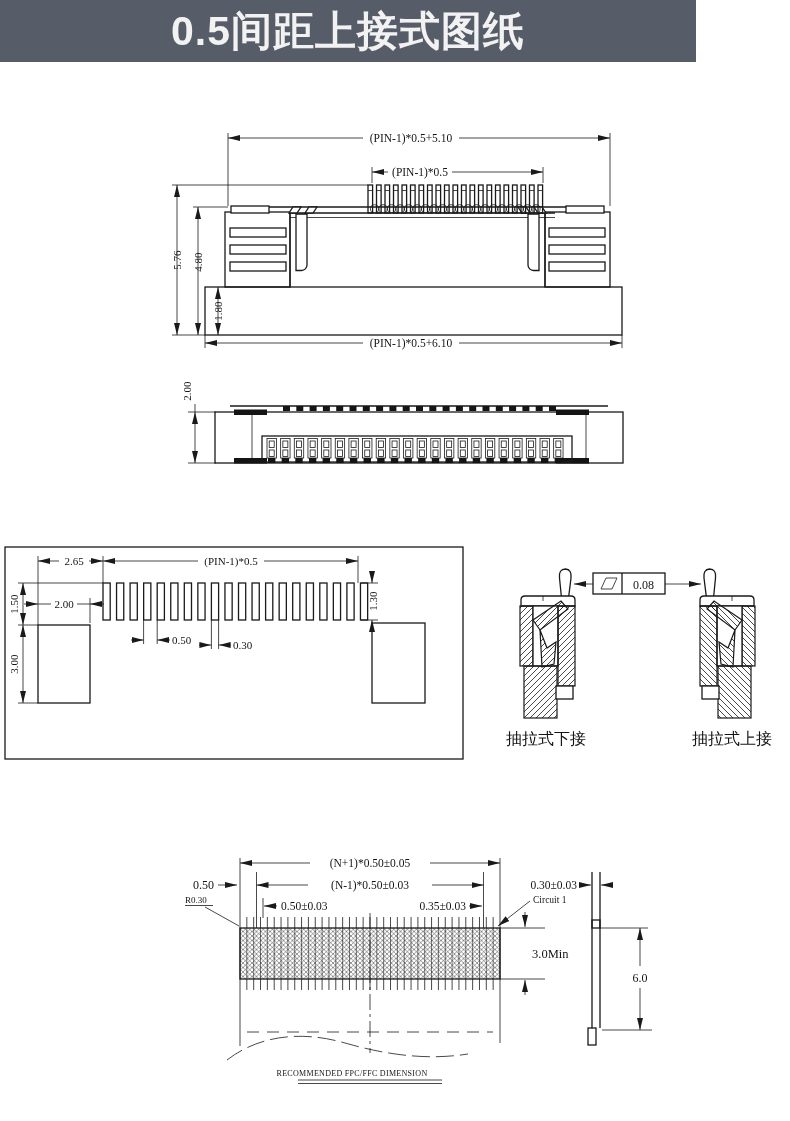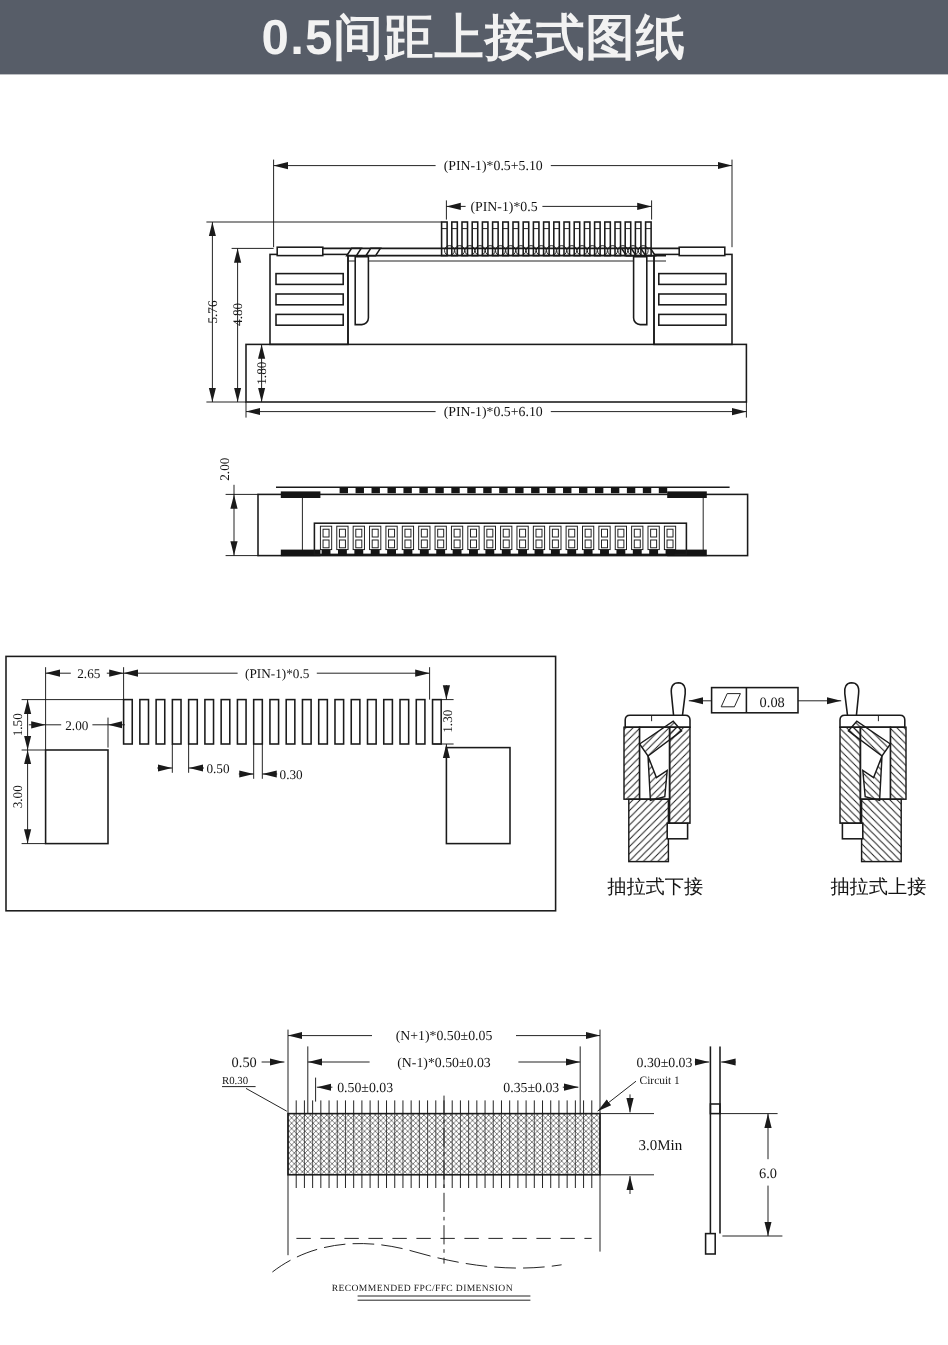--- a/index.html
+++ b/index.html
@@ -1,17 +1,17 @@
 <!DOCTYPE html>
 <html><head>
 <meta charset="utf-8">
 <style>
   html,body{margin:0;padding:0;background:#fff;width:790px;height:1121px;overflow:hidden;}
   #page{position:relative;width:790px;height:1121px;background:#fff;font-family:"Liberation Serif","DejaVu Serif",serif;}
-  #hdr{position:absolute;top:0;left:0;width:790px;height:62px;display:flex;align-items:center;justify-content:center;}
+  #hdr{position:absolute;top:0;left:0;width:696px;height:62px;display:flex;align-items:center;justify-content:center;}
   #hdr .t{font-family:"Liberation Sans","DejaVu Sans",sans-serif;font-weight:bold;font-size:41px;letter-spacing:1px;}
   svg{position:absolute;top:62px;left:0;}
   svg text{fill:#141414;font-family:"Liberation Serif","DejaVu Serif",serif;}
   .ln{fill:none;stroke:#1a1a1a;stroke-width:1.3;}
   .lw{fill:#ffffff;stroke:#1a1a1a;stroke-width:1.3;}
   .h1{fill:url(#h1);stroke:#1a1a1a;stroke-width:1.2;}
   .th{fill:none;stroke:#1a1a1a;stroke-width:0.8;}
   .dk{fill:#141414;stroke:none;}
   .dt{font-size:11.5px;}
   .dv{font-size:11px;}

